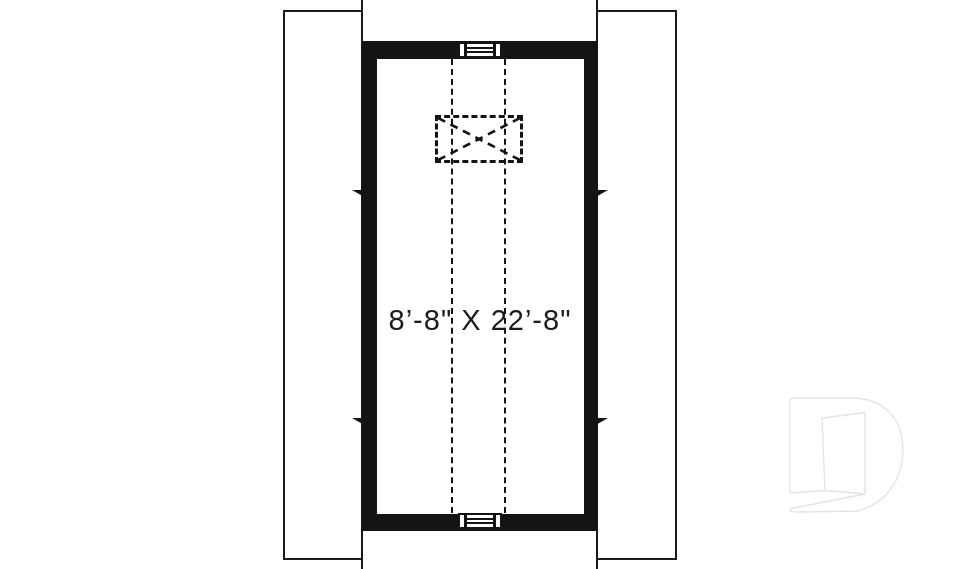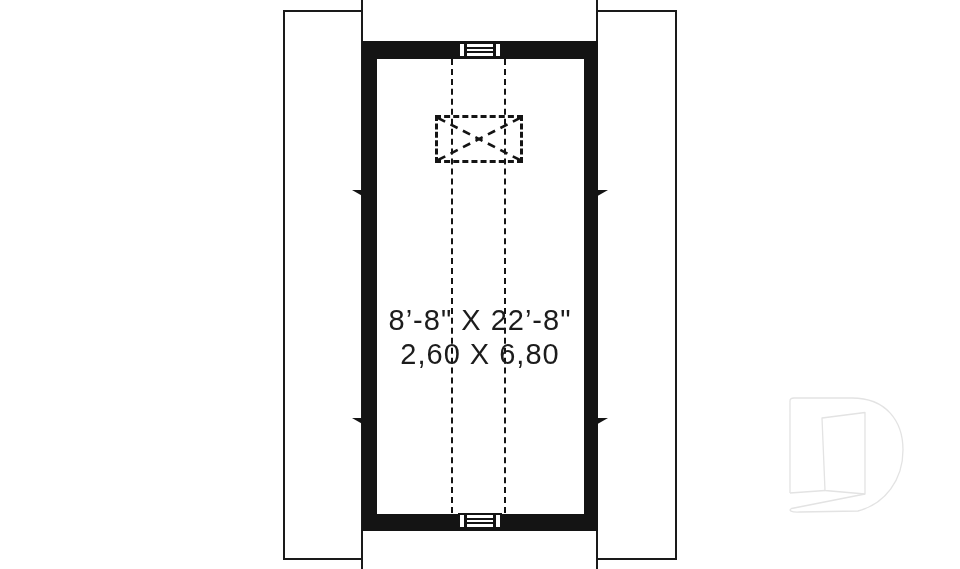--- a/index.html
+++ b/index.html
@@ -183,21 +183,20 @@
     </svg>
   </div>
 
   <div class="break-mark wl y1"></div>
   <div class="break-mark wl y2"></div>
   <div class="break-mark wr y1"></div>
   <div class="break-mark wr y2"></div>
 
   <div class="dim-label">
     <div>8’-8" X 22’-8"</div>
-    <div>2,60 X 6,80</div>
   </div>
 
   <svg class="watermark" viewBox="782 390 128 130">
     <g fill="none" stroke="#e3e3e3" stroke-width="1.3" stroke-linejoin="round">
       <path d="M 790 493 L 790 401 Q 790 398 794 398 L 852 398
                C 886 398 903 421 903 450
                C 903 480 885 504 858 511
                L 800 512
                C 791 512.5 788 510.5 791.5 508.5
                L 865 494"></path>

